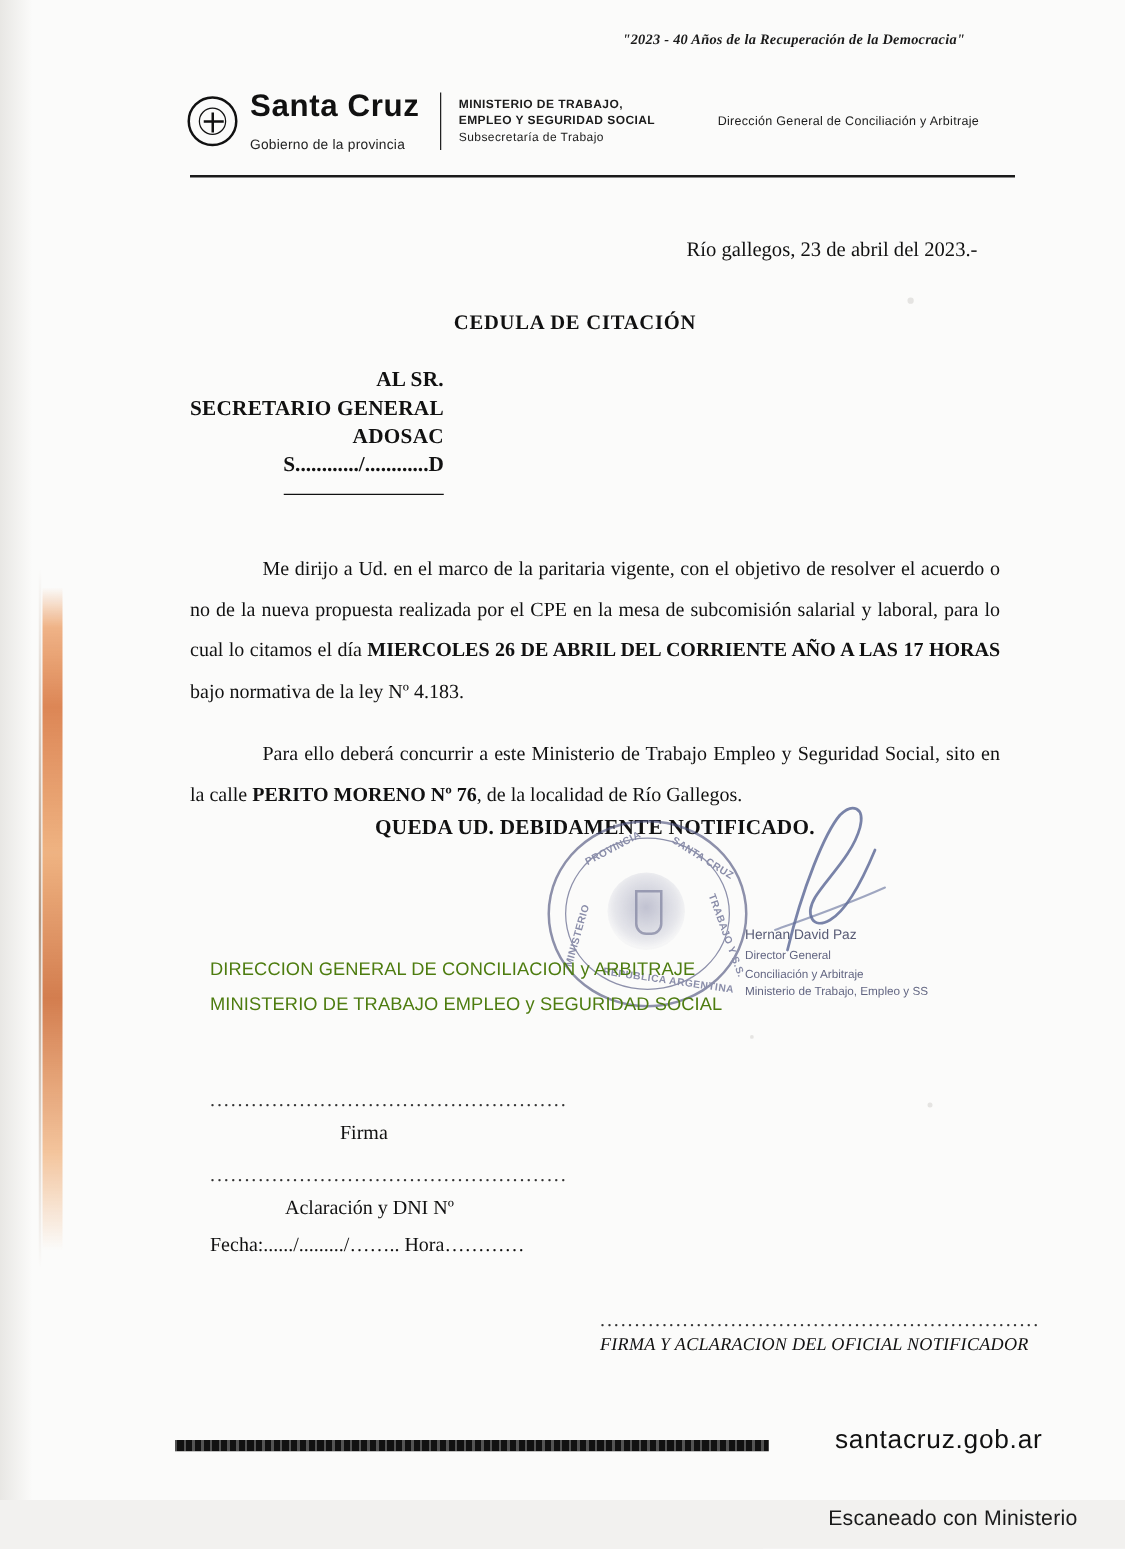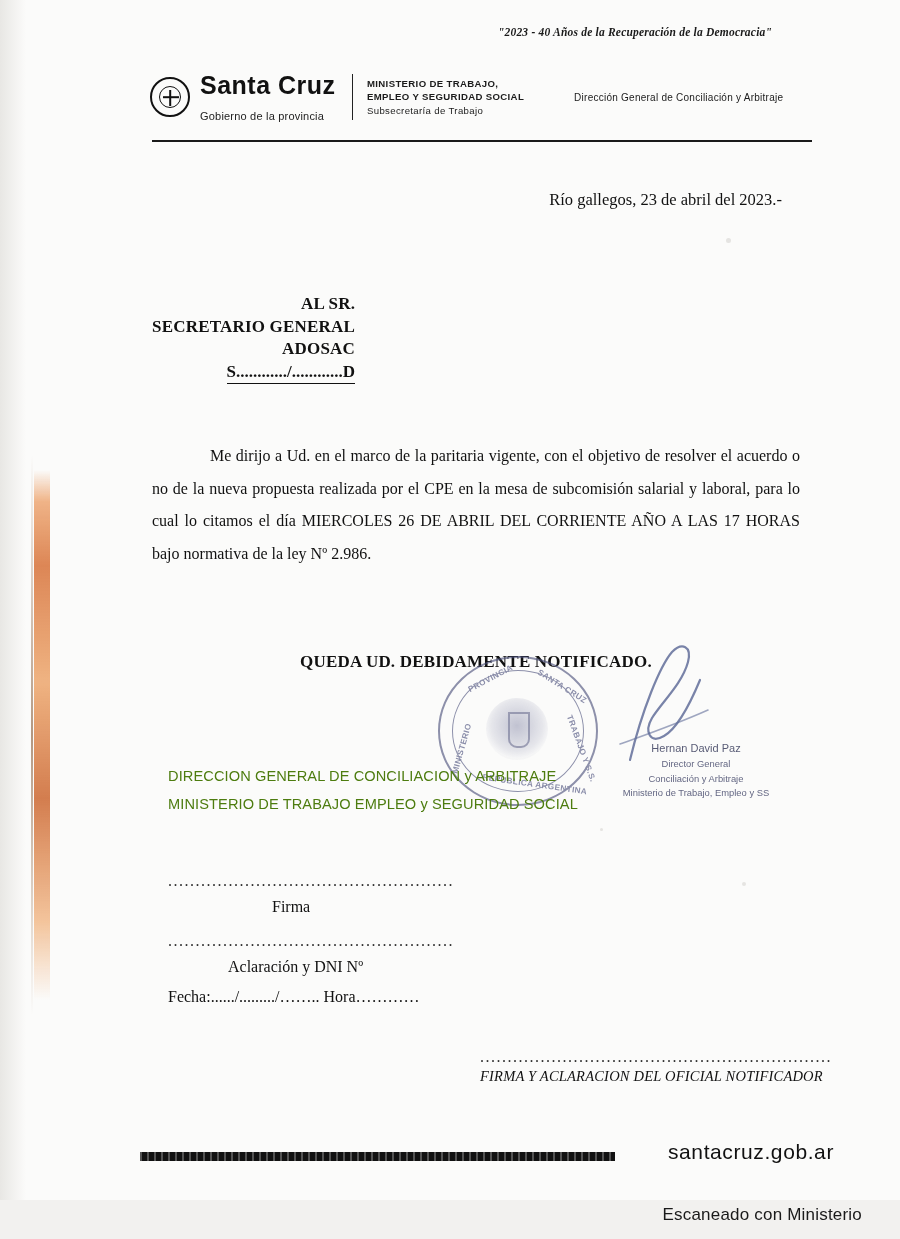--- a/index.html
+++ b/index.html
@@ -178,38 +178,38 @@
     font-size: 17px;
     font-weight: bold;
     line-height: 1.33;
     letter-spacing: .2px;
     text-align: right;
   }
   .addressee .dots { letter-spacing: 0; }
   .addressee .underlined {
     border-bottom: 1.4px solid #111;
     display: inline-block;
-    padding-bottom: 0px;
+    padding-bottom: 12px;
     margin-left: 20px;
   }
 
   .para {
     position: absolute;
     left: 152px;
     width: 648px;
     font-size: 16px;
     line-height: 2.04;
     text-align: justify;
     color: #111;
   }
   .p1 { top: 440px; }
   .p1 .ind { display: inline-block; width: 58px; }
   .p2 { top: 588px; }
   .p2 .ind { display: inline-block; width: 58px; }
-  b.strong { font-weight: normal; }
+  b.strong { font-weight: bold; }
 
   .notified {
     position: absolute;
     left: 300px; top: 652px;
     font-size: 17px;
     font-weight: bold;
     letter-spacing: .2px;
   }
 
   .signature-dept {
@@ -277,21 +277,21 @@
   .sig-swoosh {
     position: absolute;
     left: 612px; top: 640px;
     width: 110px; height: 130px;
     opacity: .75;
   }
   .sig-stamp {
     position: absolute;
     left: 596px; top: 740px;
     width: 200px;
-    text-align: center;
+    text-align: left;
     font-family: "Liberation Sans", sans-serif;
     font-size: 9.4px;
     line-height: 1.55;
     color: #3c4064;
     opacity: .8;
   }
   .sig-stamp .nm { font-size: 11px; color:#2f3354; }
 
   
   .dots-line {
@@ -379,32 +379,36 @@
     <div class="ministry">
       <div>MINISTERIO DE TRABAJO,</div>
       <div>EMPLEO Y SEGURIDAD SOCIAL</div>
       <div class="line3">Subsecretaría de Trabajo</div>
     </div>
     <div class="office">Dirección General de Conciliación y Arbitraje</div>
   </div>
   <div class="header-rule"></div>
 
   <div class="place-date">Río gallegos, 23  de abril  del  2023.-</div>
+  <div class="doc-title">CEDULA DE CITACIÓN</div>
 
   <div class="addressee">
     <div>AL SR.</div>
     <div>SECRETARIO GENERAL</div>
     <div>ADOSAC</div>
     <div><span class="underlined dots">S............/............D</span></div>
   </div>
 
   <div class="para p1">
-    <span class="ind"></span><span>Me dirijo a Ud. en el marco de la paritaria vigente,  con el objetivo de resolver el acuerdo o no  de la nueva propuesta realizada por el CPE en la mesa de subcomisión salarial y laboral, para lo cual lo citamos el día </span><b class="strong">MIERCOLES 26 DE ABRIL DEL CORRIENTE AÑO A LAS 17 HORAS</b><span> bajo normativa de la ley Nº 2.986.</span>
-  </div>
-
+    <span class="ind"></span><span>Me dirijo a Ud. en el marco de la paritaria vigente,  con el objetivo de resolver el acuerdo o no  de la nueva propuesta realizada por el CPE en la mesa de subcomisión salarial y laboral, para lo cual lo citamos el día </span><b class="strong">MIERCOLES 26 DE ABRIL DEL CORRIENTE AÑO A LAS 17 HORAS</b><span> bajo normativa de la ley Nº 4.183.</span>
+  </div>
+
+  <div class="para p2">
+    <span class="ind"></span><span>Para ello deberá concurrir a este Ministerio de Trabajo Empleo y Seguridad Social, sito en la calle </span><b class="strong">PERITO MORENO Nº 76</b><span>, de la localidad de Río Gallegos.</span>
+  </div>
 
   <div class="notified">QUEDA UD. DEBIDAMENTE NOTIFICADO.</div>
 
   <div class="stamp">
     <div class="ring"></div>
     <div class="ring2"></div>
     <div class="crestimg"></div>
     <div class="txt t-top">PROVINCIA</div>
     <div class="txt t-topright">SANTA CRUZ</div>
     <div class="txt t-left">MINISTERIO</div>

